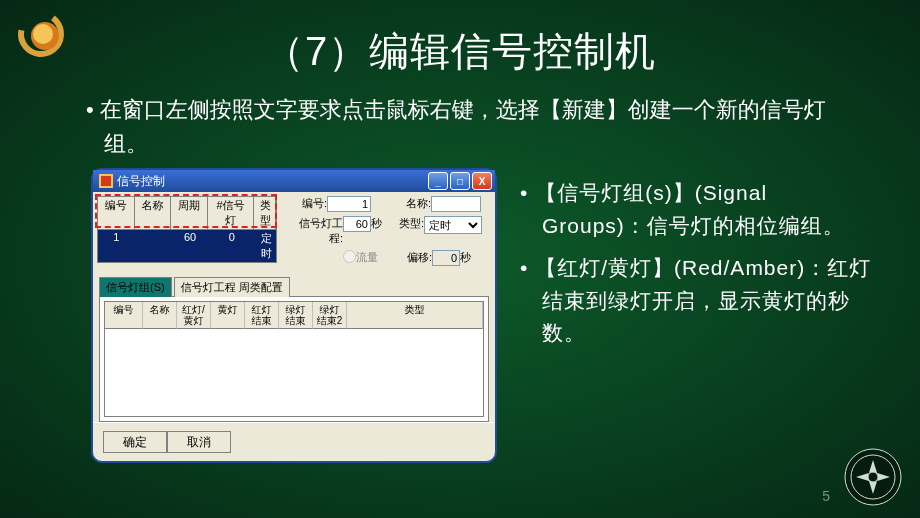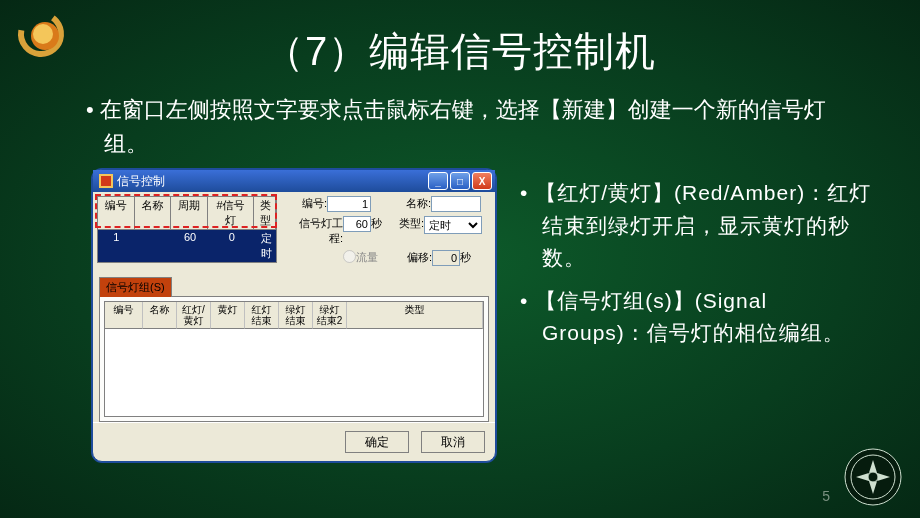--- a/index.html
+++ b/index.html
@@ -37,28 +37,28 @@
   .form { padding:4px 10px 6px 10px; font-size:11px;}
   .frow { display:flex; align-items:flex-start; gap:0; margin-bottom:4px;}
   .frow label { display:inline-block; text-align:right;}
   .frow input[type=text]{ height:16px; border:1px solid #7f9db9; background:#fff; padding:0 2px; font-size:11px;}
   .frow select { height:18px; border:1px solid #7f9db9; background:#fff; font-size:11px;}
   .frow .ro { background:#ece9d8 !important;}
 
   .tabs { margin:0 6px; }
   .tabstrip { display:flex; font-size:11px; }
   .tab { border:1px solid #808080; border-bottom:none; padding:2px 6px; background:#ece9d8; margin-right:2px; position:relative; top:1px;}
-  .tab.active { background:#c2410c; }
+  .tab.active { background:#0f766e; }
   .tabbody { border:1px solid #808080; background:#fcfcfa; height:126px; padding:4px;}
   .innergrid { background:#fff; border:1px solid #808080; height:100%;}
   .innergrid .ihdr { display:flex; background:#ece9d8; font-size:10px;}
   .innergrid .ihdr span { border-right:1px solid #c0c0c0; border-bottom:1px solid #808080; padding:2px 2px; text-align:center; line-height:1.1;}
   .iw1{width:38px}.iw2{width:34px}.iw3{width:34px}.iw4{width:34px}.iw5{width:34px}.iw6{width:34px}.iw7{width:34px}.iw8{flex:1}
 
-  .btnbar { display:flex; justify-content:flex-end; gap:12px; padding:8px 10px; border-top:1px solid #fff;}
+  .btnbar { display:flex; gap:0; padding:8px 10px; border-top:1px solid #fff;}
   .btnbar button { width:64px; height:22px; background:#ece9d8; border:1px solid #808080; font-size:12px;}
 
   
   .rlist { flex:1; font-size:21px; line-height:1.55; padding-top:8px;}
   .rlist li { list-style:none; padding-left:22px; text-indent:-22px; margin-bottom:10px; letter-spacing:1px;}
   .rlist li::before { content:"•   ";}
 
   .footer-logo { position:absolute; right:18px; bottom:12px;}
   .pagenum { position:absolute; right:90px; bottom:14px; color:#7a9080; font-size:14px;}
 </style>
@@ -133,20 +133,21 @@
           <label style="width:34px;margin-left:20px;color:#000">偏移:</label>
           <input type="text" class="ro" readonly="" style="width: 28px; text-align: right;" value="0">
           <span style="color:#000">秒</span>
         </div>
       </div>
     </div>
 
     <div class="tabs">
       <div class="tabstrip">
         <div class="tab active">信号灯组(S)</div>
+        <div class="tab">信号灯工程 周类配置</div>
       </div>
       <div class="tabbody">
         <div class="innergrid">
           <div class="ihdr">
             <span class="iw1">编号</span>
             <span class="iw2">名称</span>
             <span class="iw3" style="white-space:pre">红灯/
 黄灯</span>
             <span class="iw4">黄灯</span>
             <span class="iw5" style="white-space:pre">红灯
@@ -161,22 +162,22 @@
       </div>
     </div>
 
     <div class="btnbar">
       <button>确定</button>
       <button>取消</button>
     </div>
   </div>
 
   <ul class="rlist">
+    <li>【信号灯组(s)】(Signal Groups)：信号灯的相位编组。</li>
     <li>【红灯/黄灯】(Red/Amber)：红灯结束到绿灯开启，显示黄灯的秒数。</li>
-    <li>【信号灯组(s)】(Signal Groups)：信号灯的相位编组。</li>
   </ul>
 </div>
 
 <div class="pagenum">5</div>
 
 <svg class="footer-logo" width="58" height="58" viewBox="0 0 58 58">
   <circle cx="29" cy="29" r="28" fill="#061c0e" stroke="#cfe0d0" stroke-width="1"></circle>
   <circle cx="29" cy="29" r="22" fill="none" stroke="#cfe0d0" stroke-width="1"></circle>
   <path d="M29 12 L24 28 L34 28 Z M29 46 L24 30 L34 30 Z M12 29 L28 24 L28 34 Z M46 29 L30 24 L30 34 Z" fill="#cfe0d0"></path>
   <circle cx="29" cy="29" r="5" fill="#061c0e" stroke="#cfe0d0"></circle>

